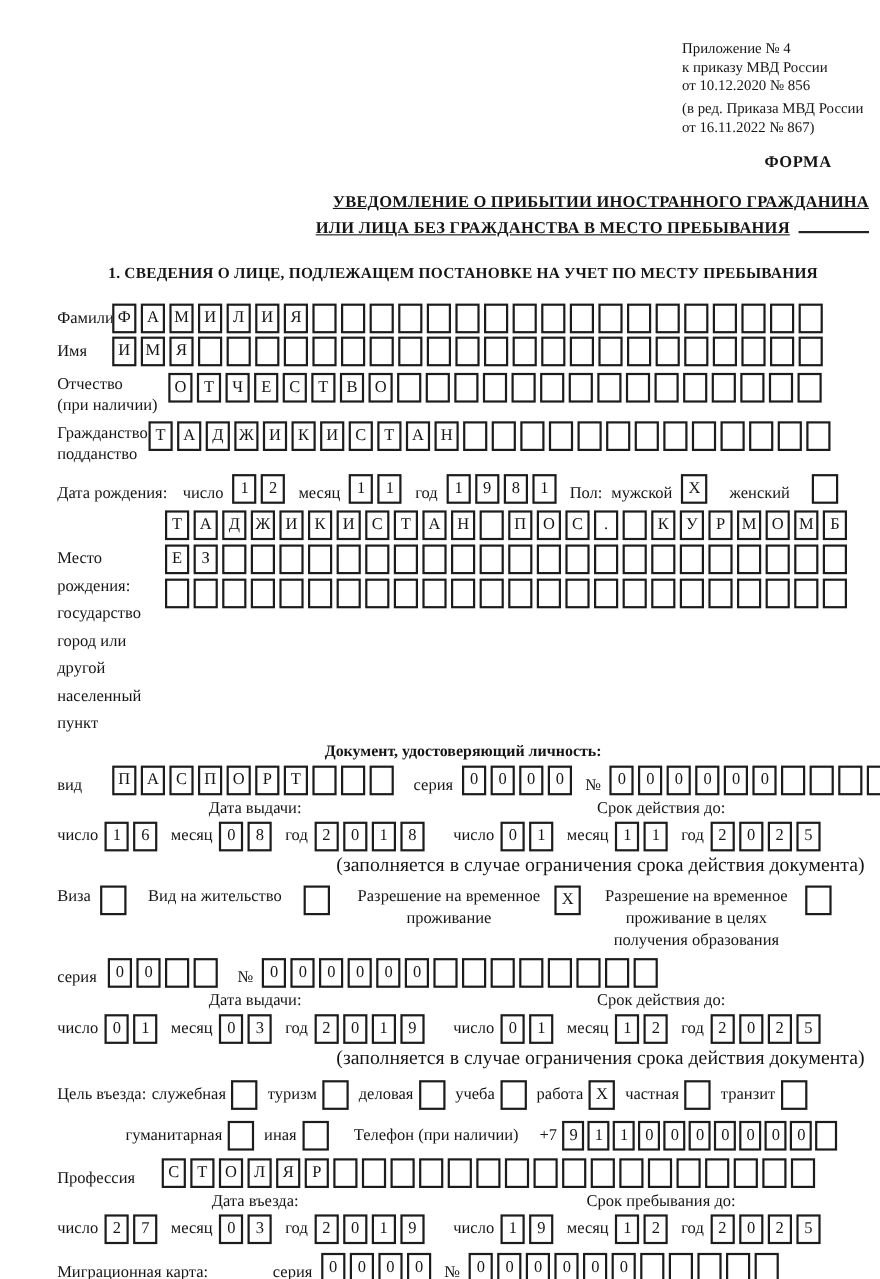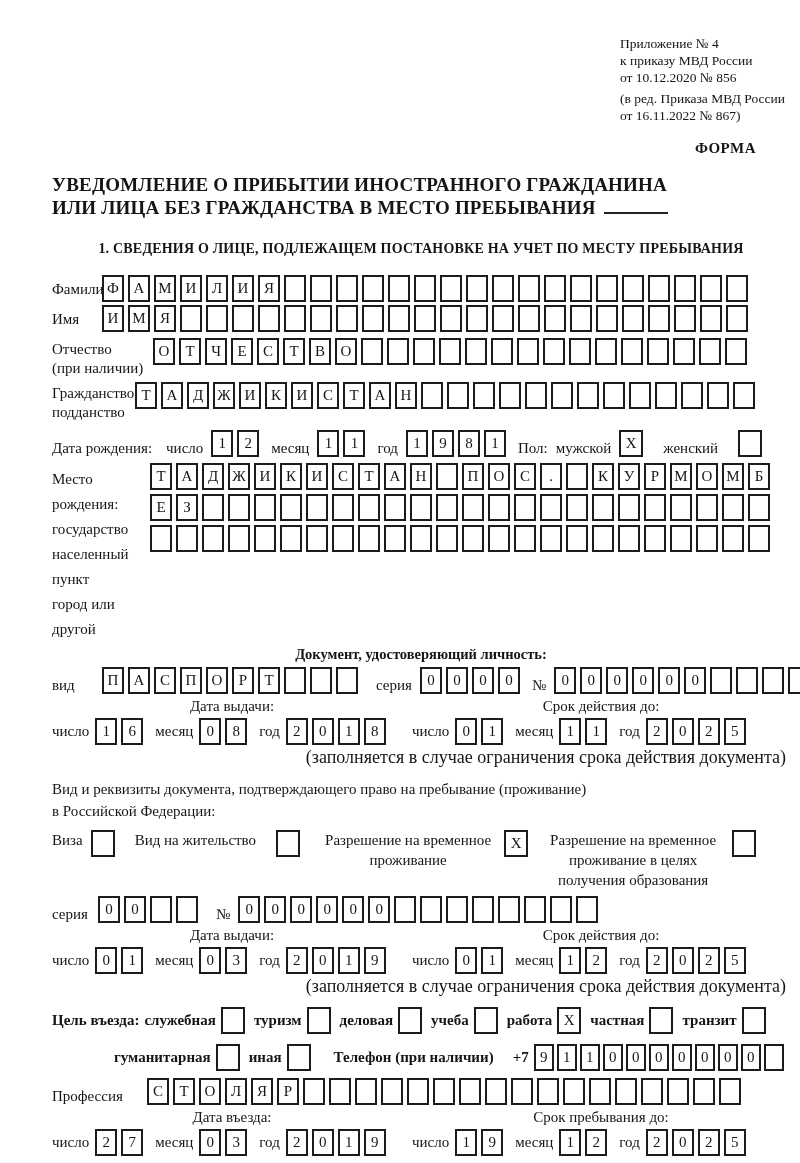--- a/index.html
+++ b/index.html
@@ -3,21 +3,21 @@
 <meta charset="utf-8">
 <style>
   html,body{margin:0;padding:0;background:#ffffff;}
   body{width:800px;height:1163px;overflow:hidden;color:#151515;
        font-family:"Liberation Serif","DejaVu Serif",serif;font-size:15px;}
   .page{box-sizing:border-box;width:800px;height:1163px;padding:35px 10px 10px 52px;position:relative;}
 
   .refblock{margin-left:568px;font-size:13.5px;line-height:17px;}
   .refblock .gap{height:4px;}
   .forma{font-weight:bold;font-size:15px;text-align:right;padding-right:34px;margin-top:16px;letter-spacing:.5px;}
-  .title{font-weight:bold;font-size:19px;text-align:left;margin-top:16px;line-height:23px;letter-spacing:.2px;}
+  .title{font-weight:bold;font-size:15px;text-align:right;margin-top:16px;line-height:23px;letter-spacing:.2px;text-decoration:underline;}
   .title .blank{display:inline-block;width:64px;border-bottom:2px solid #222;height:14px;margin-left:8px;}
   .sect{font-weight:bold;font-size:14px;margin-top:22px;text-align:center;letter-spacing:.2px;}
 
   .rows{margin-top:18px;}
   .row{display:flex;align-items:flex-start;margin-bottom:3px;}
   .lbl{font-size:15px;line-height:18px;padding-top:5px;flex:none;}
   .lbl2{font-size:15px;line-height:19px;flex:none;}
   .cells{display:flex;flex:none;}
   .cell{flex:none;box-sizing:border-box;width:22px;height:27px;border:2px solid #1c1c1c;
         margin-right:4px;display:flex;align-items:center;justify-content:center;
@@ -34,21 +34,21 @@
   .datehdrs .h-left{width:360px;text-align:center;font-size:15px;}
   .datehdrs .h-right{flex:1;text-align:center;font-size:15px;}
   .daterow{display:flex;align-items:center;margin-top:3px;}
   .dgroup{display:flex;align-items:center;}
   .dgroup .w{margin:0 6px 0 0;flex:none;}
   .note{font-size:18px;text-align:right;padding-right:4px;margin-top:2px;}
   .intro{font-size:15px;margin-top:10px;line-height:22px;}
   .optrow{display:flex;align-items:flex-start;margin-top:8px;}
   .optrow .olbl{font-size:15px;line-height:20px;text-align:center;}
   .purpose{display:flex;align-items:center;margin-top:10px;flex-wrap:nowrap;}
-  .purpose .w{margin-right:5px;flex:none;font-weight:bold;}
+  .purpose .w{margin-right:5px;flex:none;}
   .purpose .cb{margin-right:9px;}
 </style>
 </head>
 <body>
 
 <div class="page">
 
   <div class="refblock">
     <div>Приложение № 4</div>
     <div>к приказу МВД России</div>
@@ -227,25 +227,25 @@
       <span>мужской</span>
         <span class="sp8"></span>
       <span class="cb">X</span>
         <span class="sp20"></span>
       <span>женский</span>
         <span class="sp20"></span>
       <span class="cb"></span>
     </div>
 
     <div class="row" style="margin-top:6px">
-      <div class="lbl2" style="width:98px;padding-top:4px;line-height:25px;">
+      <div class="lbl2" style="width:98px;padding-top:4px;line-height:25px;margin-top:28px;">
         <div>Место рождения:</div>
         <div>государство</div>
+        <div>город или другой</div>
         <div>населенный пункт</div>
-        <div>город или другой</div>
       </div>
       <div>
         <div class="cells" style="margin-bottom:4px">
             <span class="cell">Т</span>
             <span class="cell">А</span>
             <span class="cell">Д</span>
             <span class="cell">Ж</span>
             <span class="cell">И</span>
             <span class="cell">К</span>
             <span class="cell">И</span>
@@ -407,24 +407,20 @@
         <div class="cells">
             <span class="cell">2</span>
             <span class="cell">0</span>
             <span class="cell">2</span>
             <span class="cell">5</span>
           </div>
       </div>
     </div>
     <div class="note">(заполняется в случае ограничения срока действия документа)</div>
 
-    <div class="intro">
-      <div>Вид и реквизиты документа, подтверждающего право на пребывание (проживание)</div>
-      <div>в Российской Федерации:</div>
-    </div>
 
     <div class="optrow">
       <span class="olbl">Виза</span>
         <span class="sp8"></span>
       <span class="cb"></span>
         <span class="sp20"></span>
       <span class="olbl">Вид на жительство</span>
         <span class="sp20"></span>
       <span class="cb"></span>
         <span class="sp20"></span>

